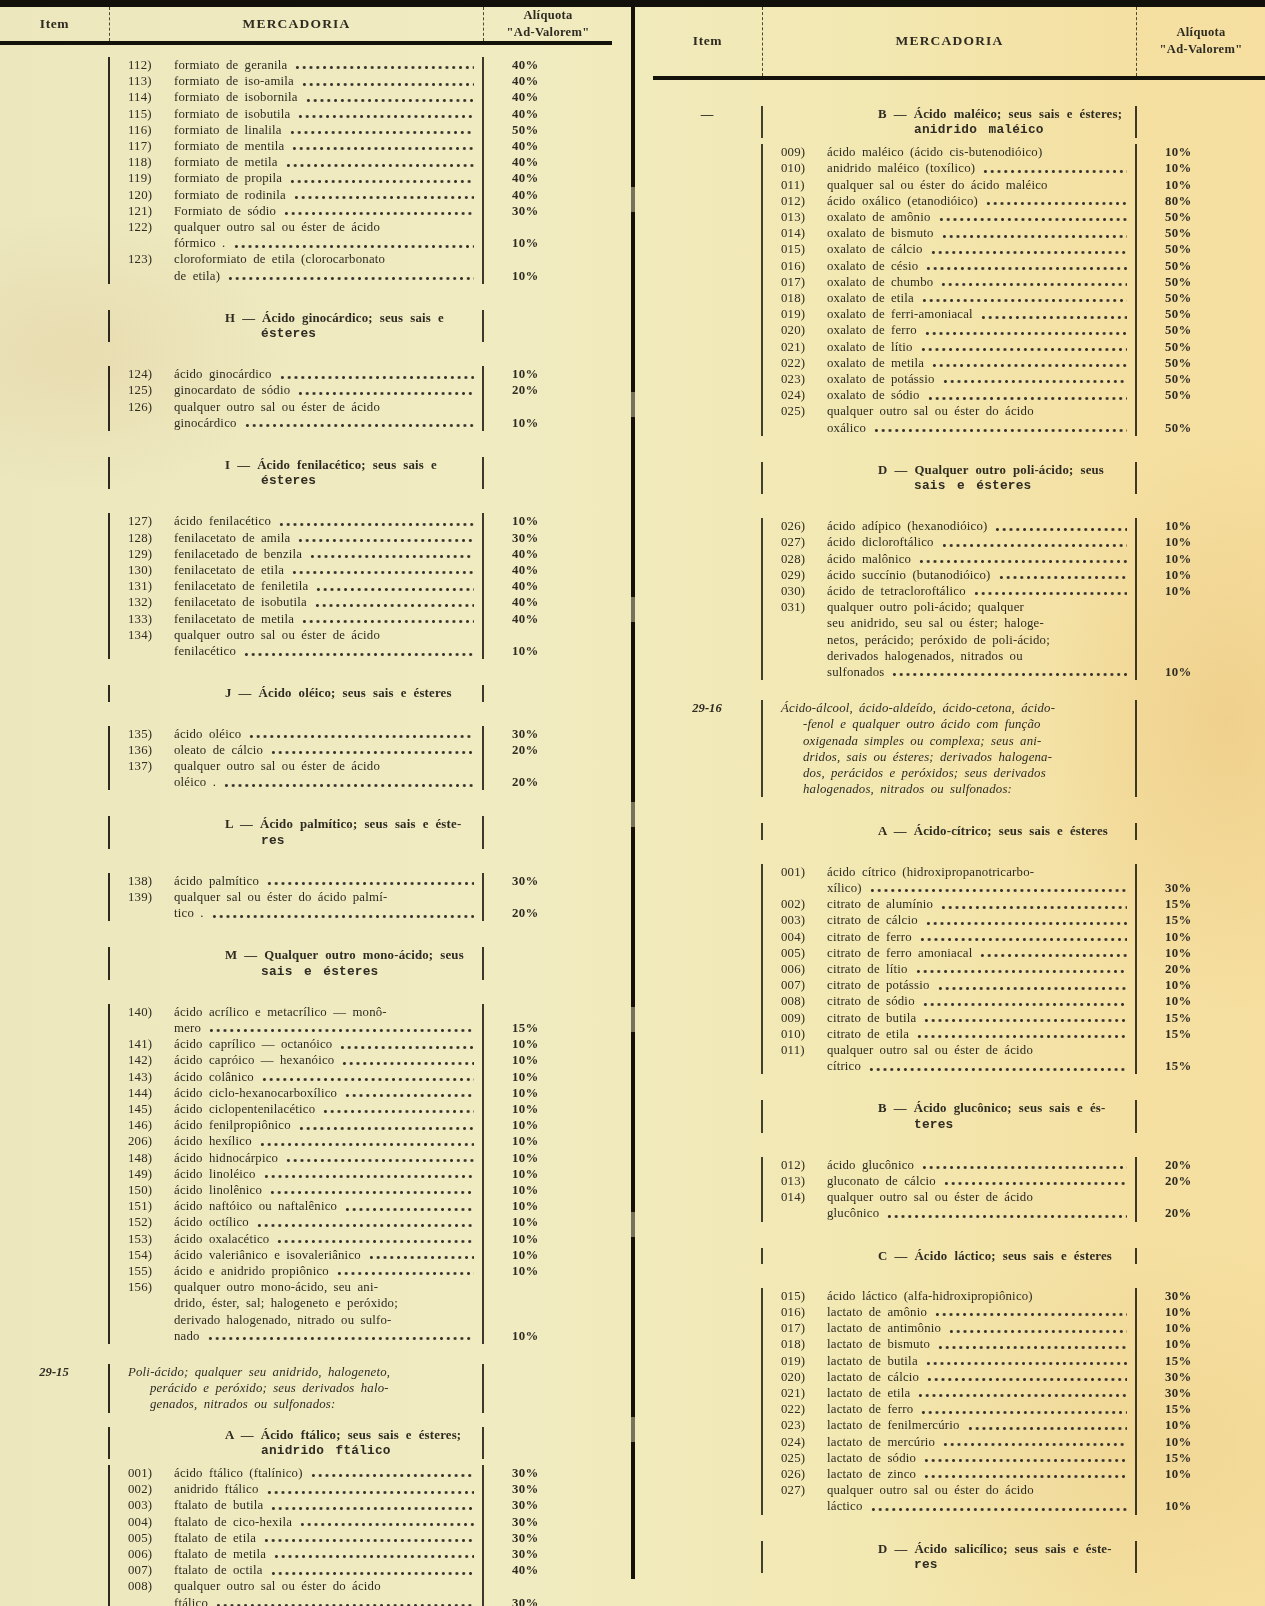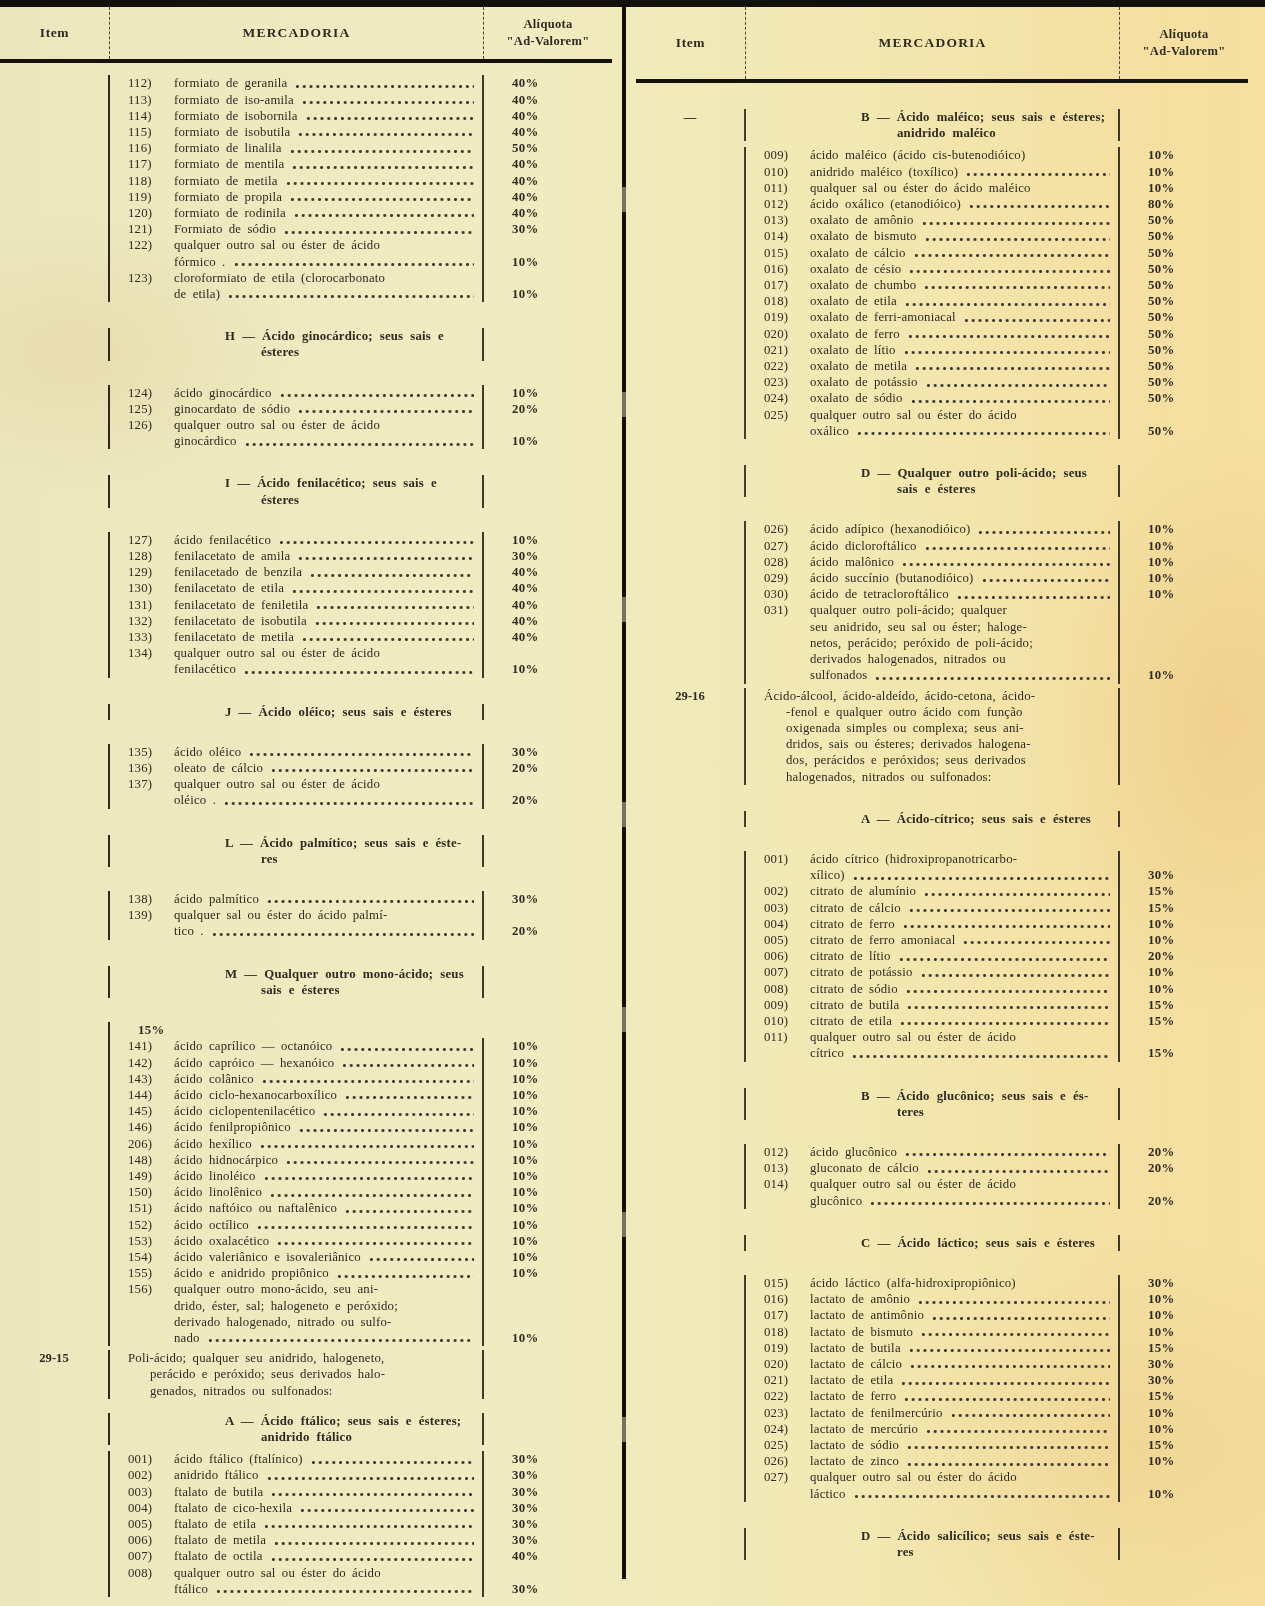--- a/index.html
+++ b/index.html
@@ -7,21 +7,21 @@
     width:1265px;height:1606px;overflow:hidden;
     font-family:"Liberation Serif","DejaVu Serif",serif;
     color:#2e2b22;
     background:
       radial-gradient(ellipse 300px 200px at 6% 22%, rgba(196,120,60,.10), rgba(196,120,60,0) 70%),
       radial-gradient(ellipse 260px 420px at 97% 45%, rgba(214,140,50,.18), rgba(214,140,50,0) 70%),
       radial-gradient(ellipse 400px 300px at 90% 90%, rgba(210,150,60,.12), rgba(210,150,60,0) 70%),
       linear-gradient(90deg,#ece7bd 0%,#f0ebc1 40%,#f2e8b2 68%,#f4e0a2 88%,#f6dfa0 100%);
   }
   .topbar{height:7px;background:#12100a;width:100%;}
-  .page{display:flex;align-items:stretch;height:1590px;}
+  .page{display:flex;align-items:stretch;height:1590px;justify-content:space-between;}
   .half{width:612px;display:flex;flex-direction:column;}
   .gutter{width:24px;position:relative;}
   .gutter::before{content:"";position:absolute;left:10px;top:0;bottom:18px;width:4px;
     background:repeating-linear-gradient(180deg,#14110b 0 180px,rgba(20,17,11,.55) 180px 205px);}
   
   .thead{display:grid;grid-template-columns:110px 1fr 128px;
     border-bottom:4px solid #15120c;height:72px;}
   .th{display:flex;flex-direction:column;justify-content:center;align-items:center;
     font-weight:bold;font-size:13.5px;letter-spacing:.6px;}
   .th.item{border-right:1px dashed #4d4836;}
@@ -40,23 +40,23 @@
   .line{display:flex;align-items:baseline;}
   .num{flex:0 0 46px;white-space:nowrap;}
   .cont{padding-left:46px;}
   .dots{flex:1 1 12px;min-width:10px;height:12px;align-self:flex-end;margin:0 2px 1px 7px;
     background-image:radial-gradient(circle,#37332a 1.25px,rgba(0,0,0,0) 1.55px);
     background-size:6.8px 6.8px;background-repeat:repeat-x;background-position:left bottom 1px;}
   
   .row.section{margin:26px 0 24px;}
   .row.section .col-merc{font-weight:bold;word-spacing:.28em;padding-left:19px;}
   .row.section .s-first{padding-left:96px;}
-  .row.section .s-cont{padding-left:132px;}
+  .row.section .s-cont{padding-left:132px;font-family:Liberation Mono, monospace;}
   
-  .row.para{margin:4px 0 10px;}
+  .row.para{margin:20px 0 10px;font-style:italic;}
   .row.para .p-cont{padding-left:22px;}
   .row.entry{}
 </style>
 </head>
 <body>
 
 <div class="topbar"></div>
 <div class="page">
 
   <div class="half left">
@@ -447,20 +447,30 @@
               <div class="txt">M — Qualquer outro mono-ácido; seus</div>
             </div>
             <div class="line s-cont">
               <div class="txt">sais e ésteres</div>
             </div>
           </div>
           <div class="col-pct"></div>
         </div>
         <div class="row entry">
           <div class="col-item"></div>
+          <div class="col-merc">
+            <div class="line">
+              <div class="num">140)</div>
+              <div class="txt">ácido acrílico e metacrílico — monô-</div>
+            </div>
+            <div class="line cont">
+              <div class="txt">mero</div>
+              <div class="dots"></div>
+            </div>
+          </div>
           <div class="col-pct">15%</div>
         </div>
         <div class="row entry">
           <div class="col-item"></div>
           <div class="col-merc">
             <div class="line">
               <div class="num">141)</div>
               <div class="txt">ácido caprílico — octanóico</div>
               <div class="dots"></div>
             </div>

